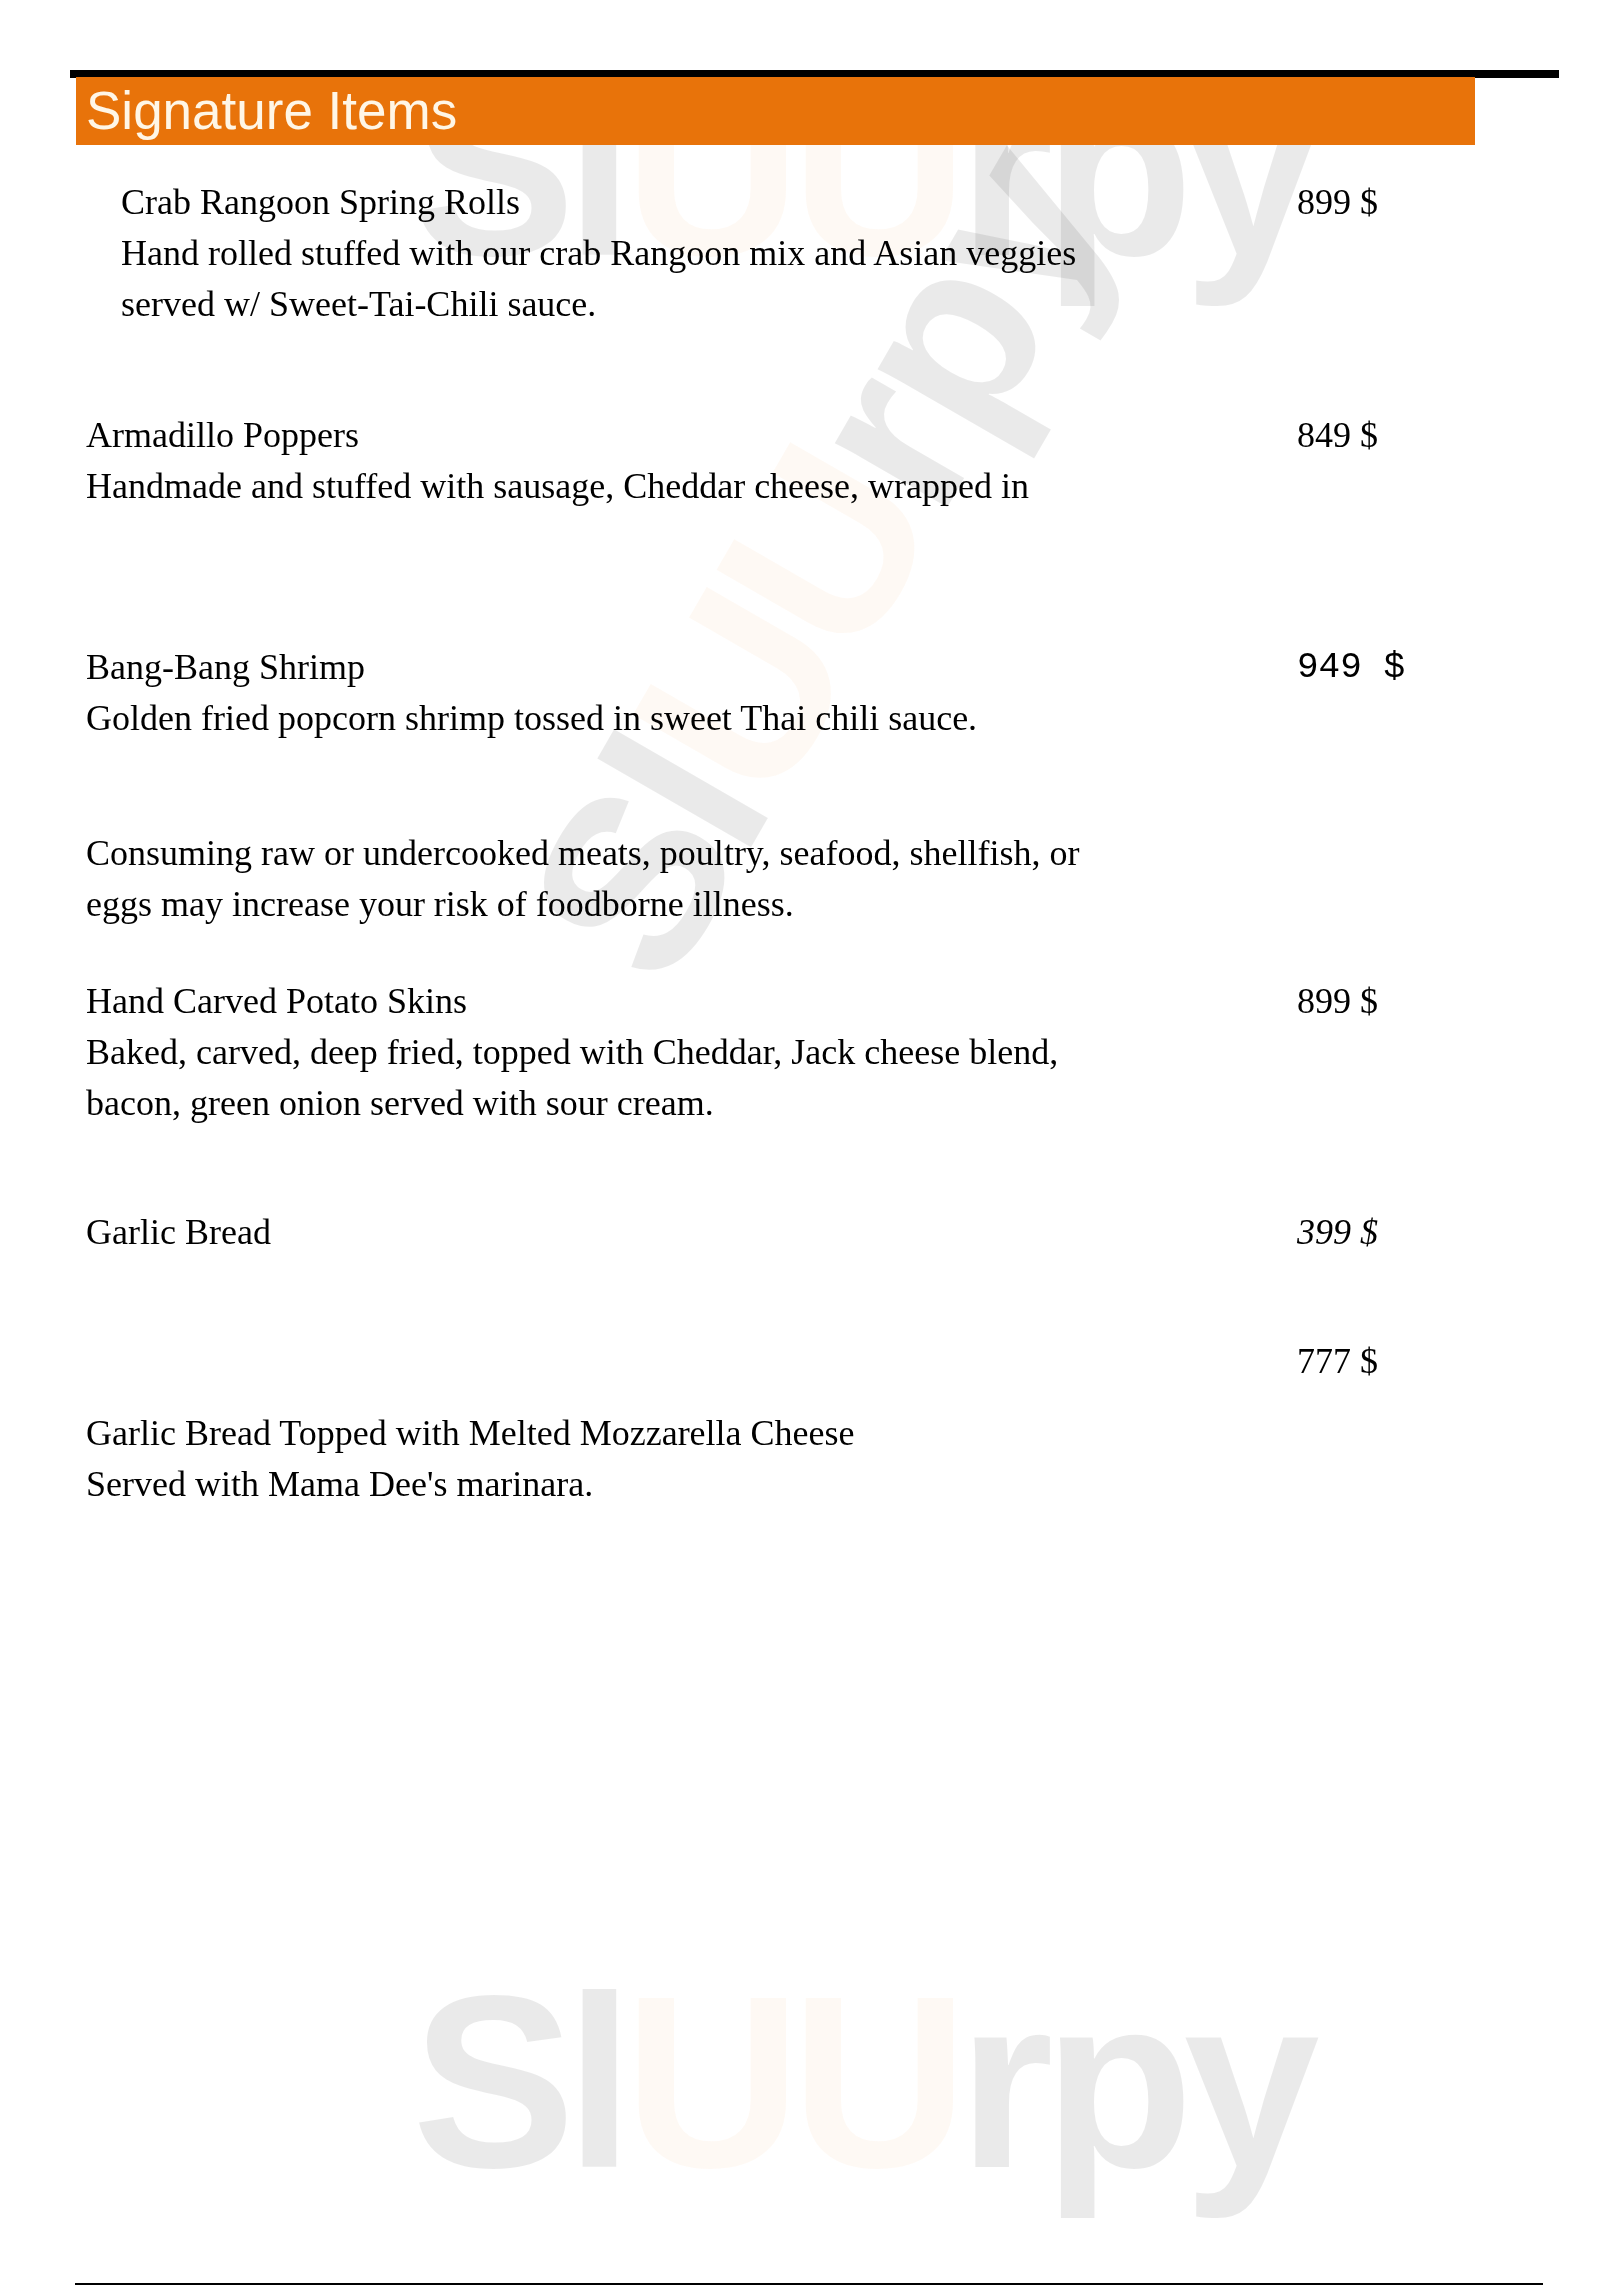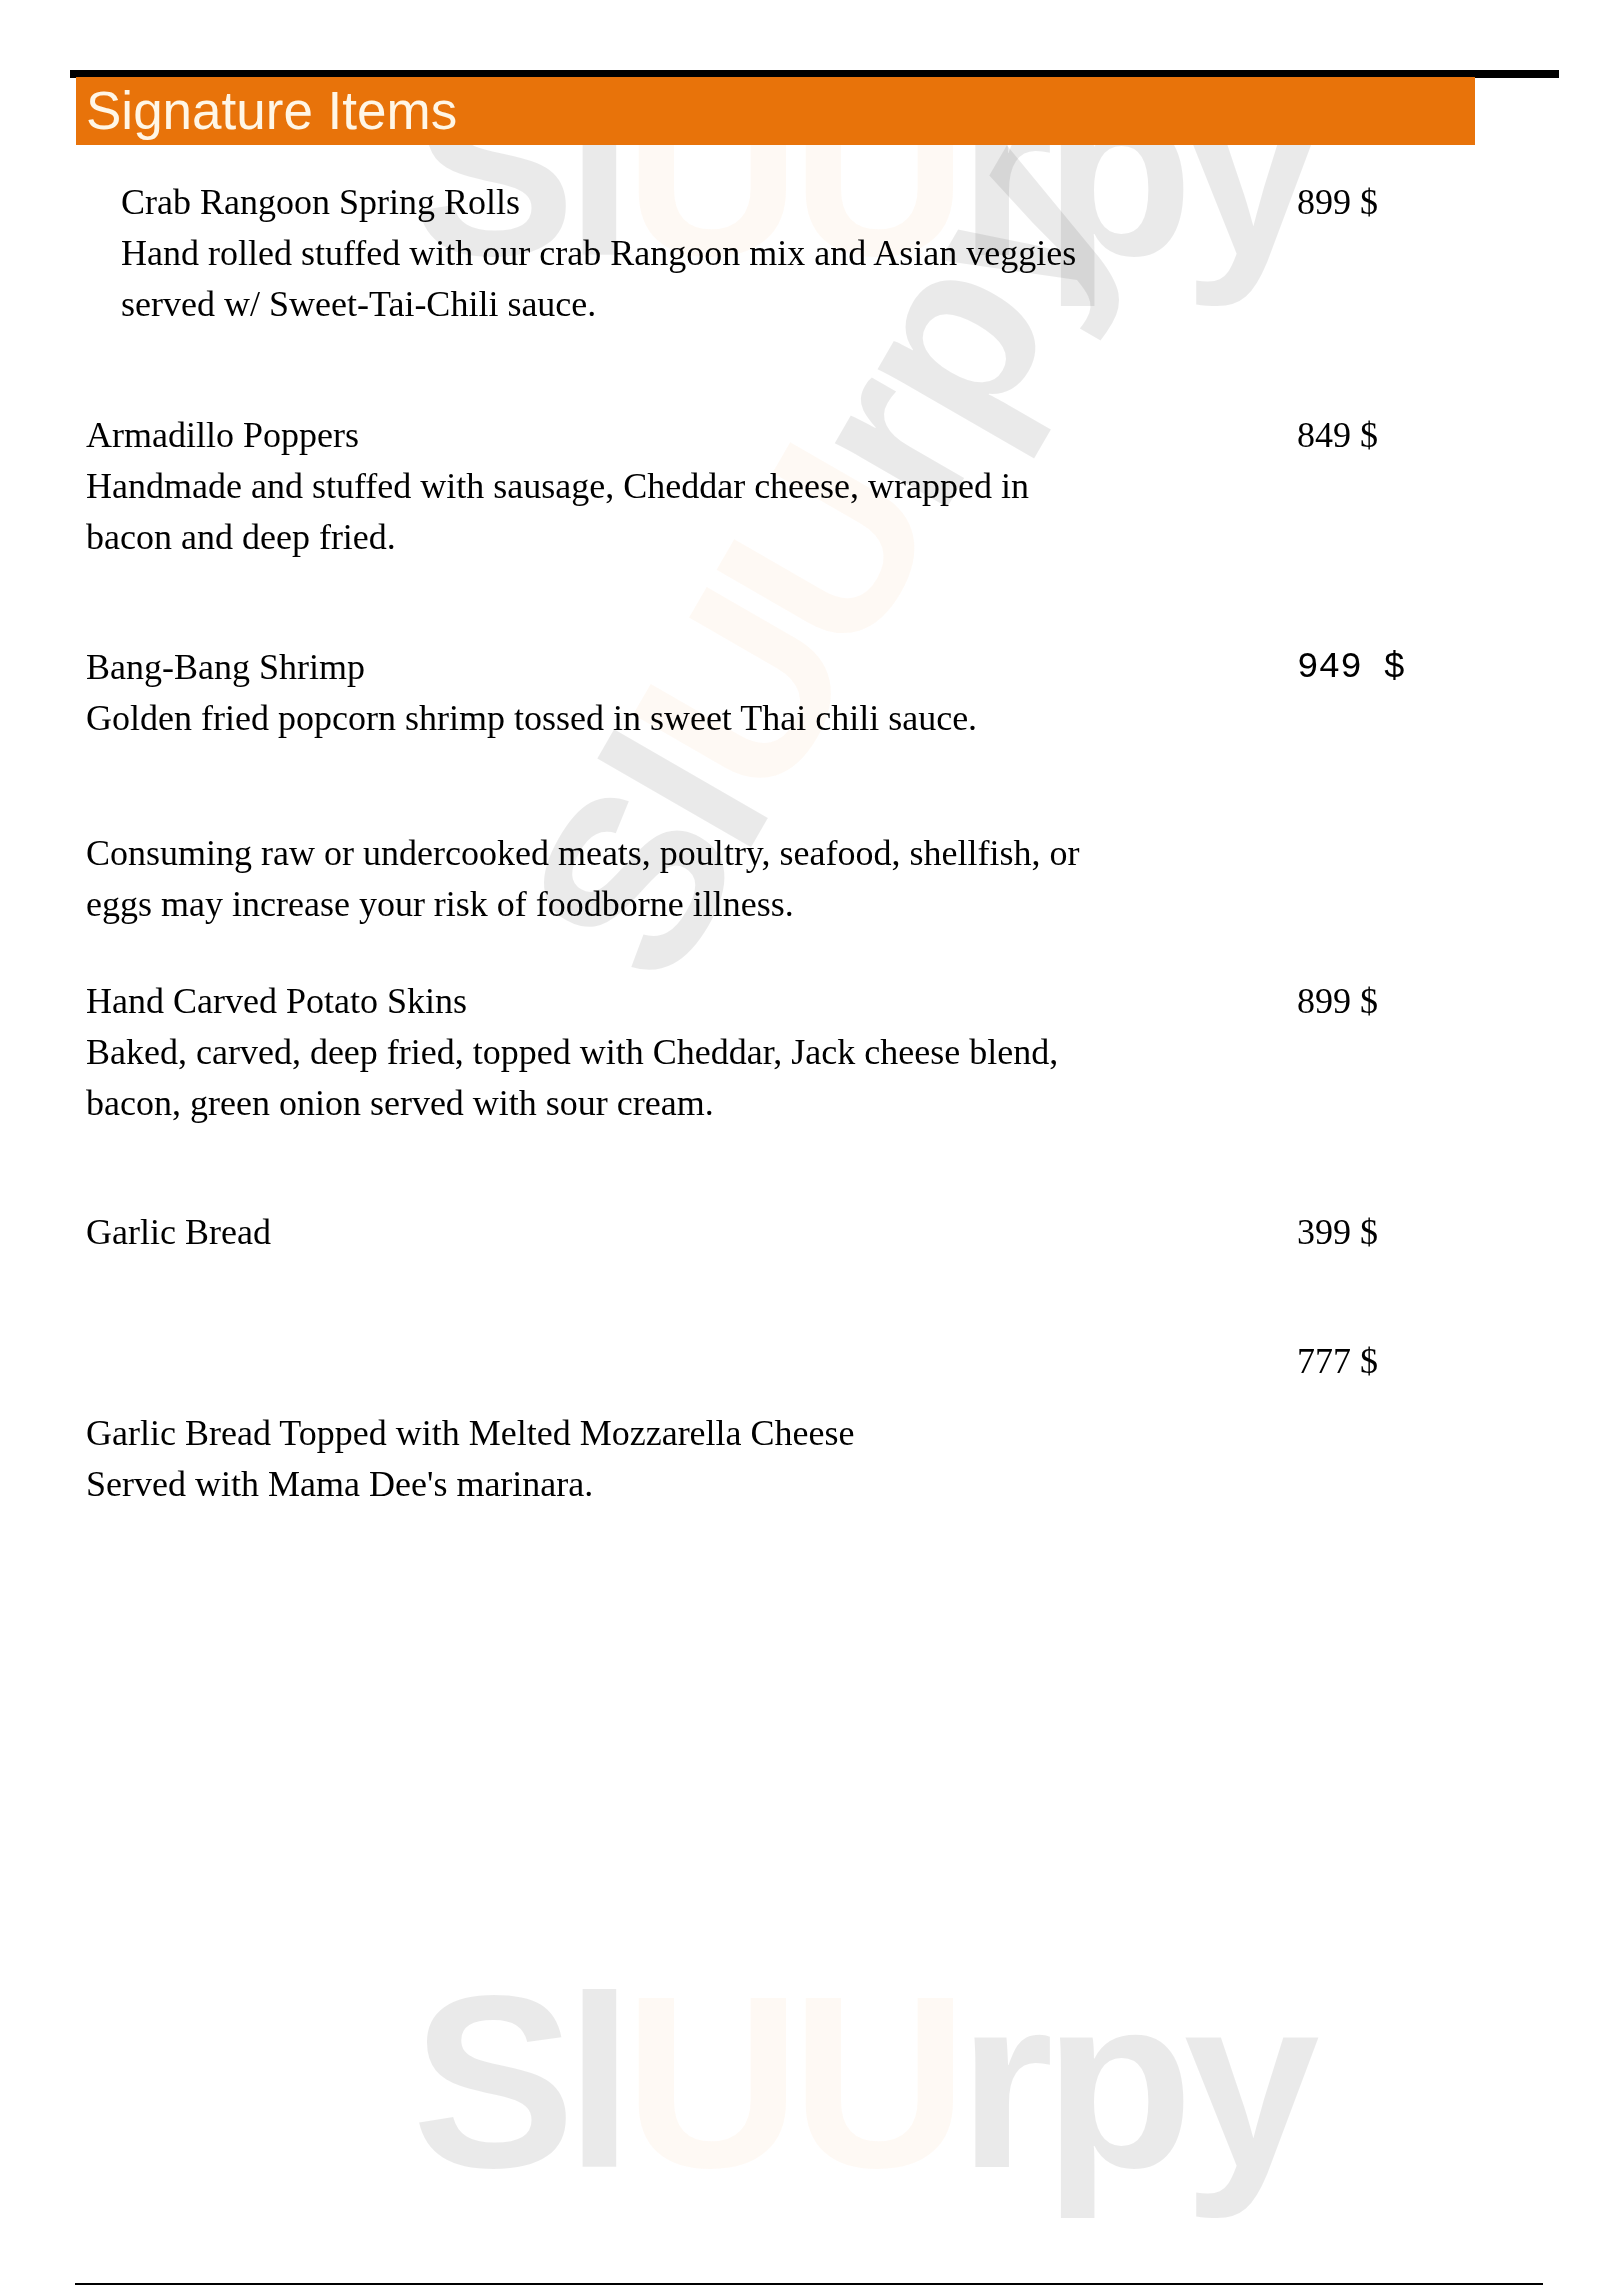--- a/index.html
+++ b/index.html
@@ -34,21 +34,20 @@
 <div class="block" style="top:177px;margin-left:35px;">
   <div>Crab Rangoon Spring Rolls</div>
   <div>Hand rolled stuffed with our crab Rangoon mix and Asian veggies</div>
   <div>served w/ Sweet-Tai-Chili sauce.</div>
 </div>
 <div class="price" style="top:177px;">899 $</div>
 
 <div class="block" style="top:410px;">
   <div>Armadillo Poppers</div>
   <div>Handmade and stuffed with sausage, Cheddar cheese, wrapped in</div>
-  <div>bacon and deep fried.</div>
 </div>
 <div class="price" style="top:410px;">849 $</div>
 
 <div class="block" style="top:642px;">
   <div>Bang-Bang Shrimp</div>
   <div>Golden fried popcorn shrimp tossed in sweet Thai chili sauce.</div>
 </div>
 <div class="price" style="top:642px;font-family:Liberation Mono, monospace;">949 $</div>
 
 <div class="block" style="top:828px;">
@@ -59,21 +58,21 @@
 <div class="block" style="top:976px;">
   <div>Hand Carved Potato Skins</div>
   <div>Baked, carved, deep fried, topped with Cheddar, Jack cheese blend,</div>
   <div>bacon, green onion served with sour cream.</div>
 </div>
 <div class="price" style="top:976px;">899 $</div>
 
 <div class="block" style="top:1207px;">
   <div>Garlic Bread</div>
 </div>
-<div class="price" style="top:1207px;">399 $</div>
+<div class="price" style="top:1207px;font-style:italic;">399 $</div>
 
 <div class="block" style="top:1408px;">
   <div>Garlic Bread Topped with Melted Mozzarella Cheese</div>
   <div>Served with Mama Dee's marinara.</div>
 </div>
 <div class="price" style="top:1336px;">777 $</div>
 
 <div class="bottom-rule"></div>
 
 

